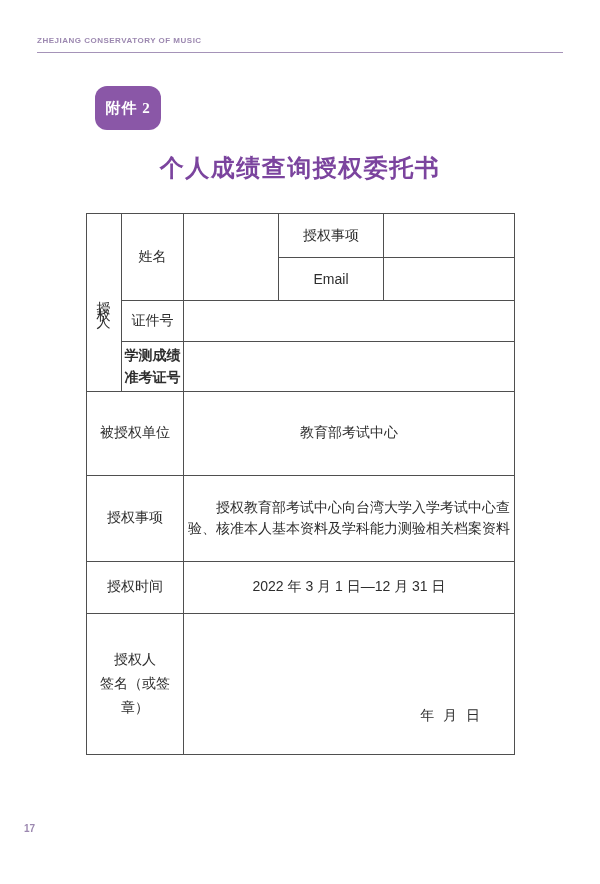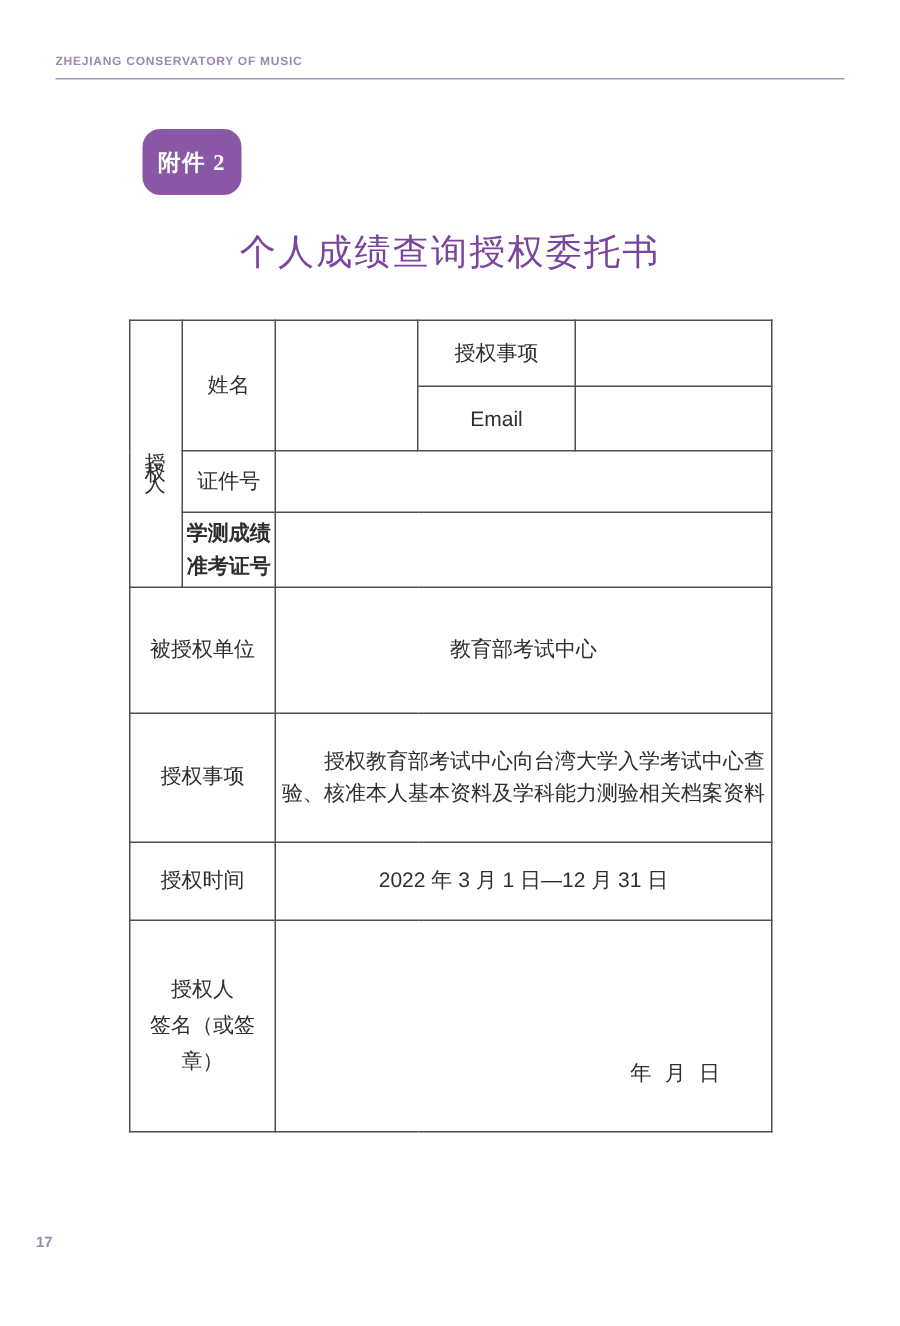--- a/index.html
+++ b/index.html
@@ -51,21 +51,21 @@
     letter-spacing: 1px;
     margin-left: 12px;
   }
   .title {
     position: absolute;
     left: 0; top: 152px;
     width: 600px;
     margin: 0;
     text-align: center;
     font-size: 24px;
-    font-weight: 400;
+    font-weight: 700;
     font-family: "Liberation Serif", serif;
     letter-spacing: 1.5px;
     color: var(--title-purple);
   }
   table.form-table {
     position: absolute;
     left: 86px; top: 213px;
     width: 428px;
     border-collapse: collapse;
     table-layout: fixed;

